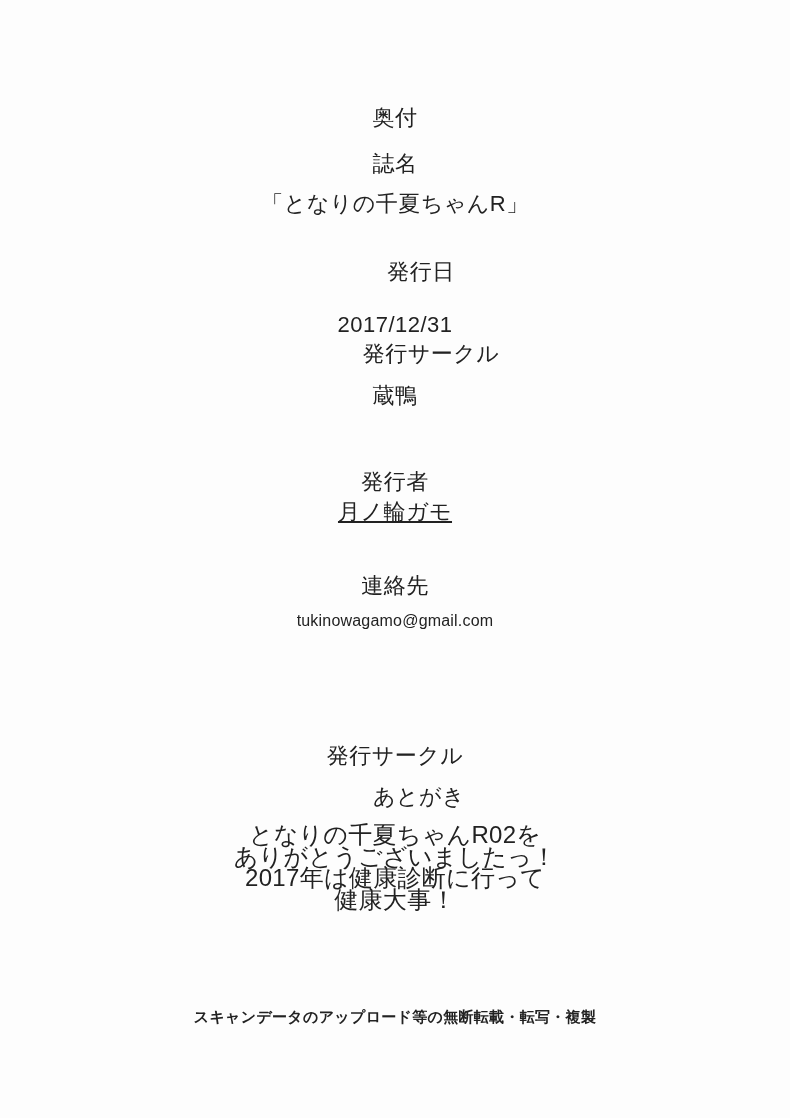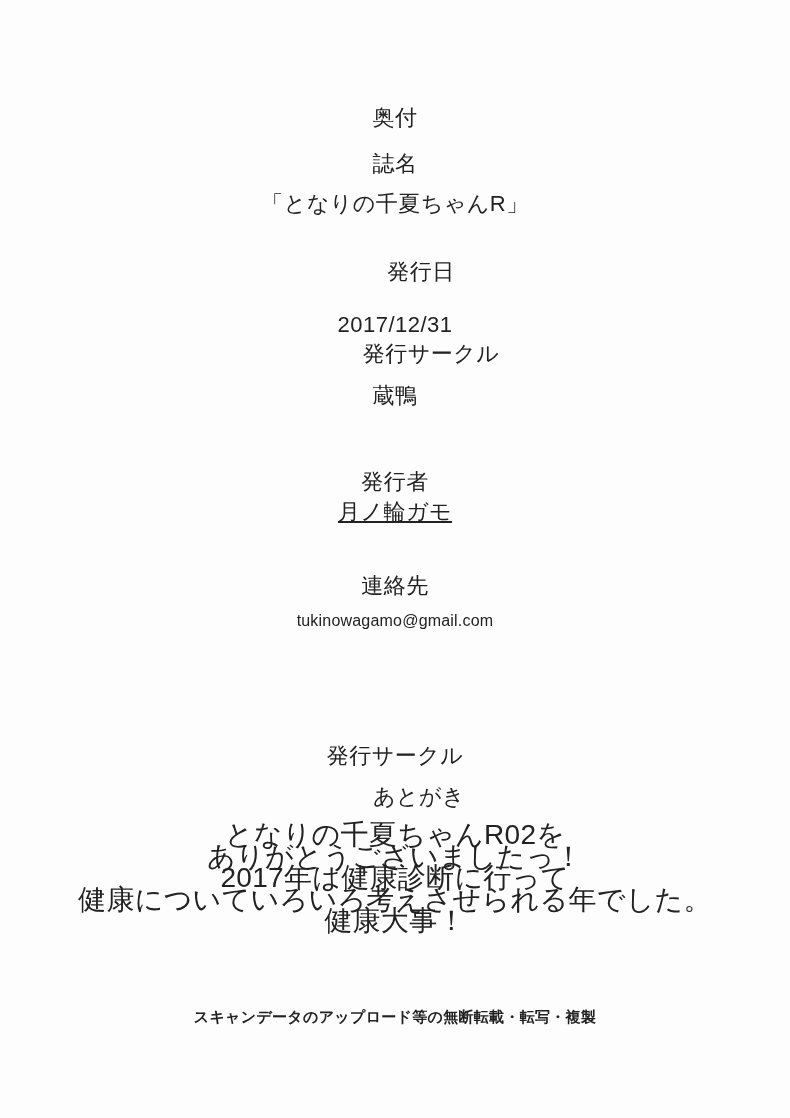--- a/index.html
+++ b/index.html
@@ -42,21 +42,21 @@
   .l-printer-label  { top: 677px; }
   .l-printer        { top: 741px; }
   .l-afterword-label{ top: 782px; margin-left: 24px; }
 
   .afterword-block {
     position: absolute;
     top: 824px;
     left: 0;
     width: 100%;
     text-align: center;
-    font-size: 28px;
+    font-size: 24px;
     line-height: 21.5px;
     letter-spacing: 0.3px;
   }
   .afterword-block .aw-line { white-space: nowrap; }
 
   .l-warning {
     top: 1008px;
     font-size: 15px;
     font-weight: 600;
     letter-spacing: 0.3px;
@@ -91,19 +91,18 @@
 
 
   <div class="line sz-main l-printer">発行サークル</div>
 
   <div class="line sz-main l-afterword-label">あとがき</div>
 
   <div class="afterword-block">
     <div class="aw-line">となりの千夏ちゃんR02を</div>
     <div class="aw-line">ありがとうございましたっ！</div>
     <div class="aw-line">2017年は健康診断に行って</div>
-    <div class="aw-line">健康についていろいろ考えさせられる年でした。</div>
     <div class="aw-line">健康大事！</div>
   </div>
 
   <div class="line l-warning">スキャンデータのアップロード等の無断転載・転写・複製</div>
 
 </div>
 
 </body></html>

